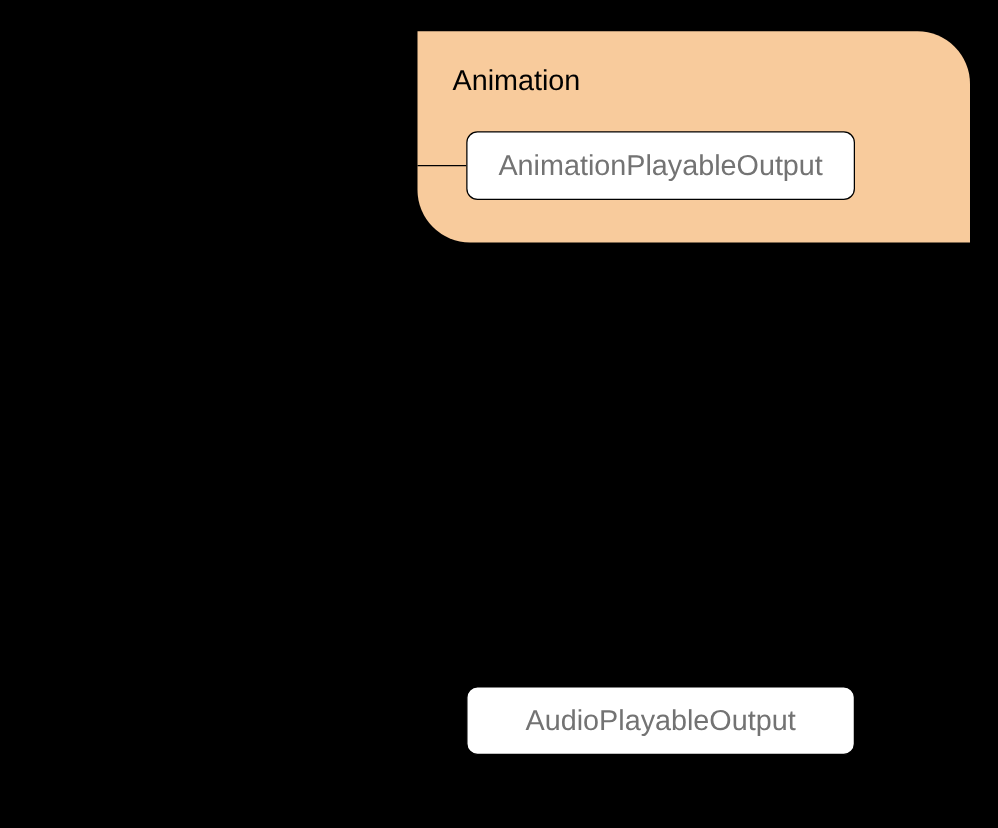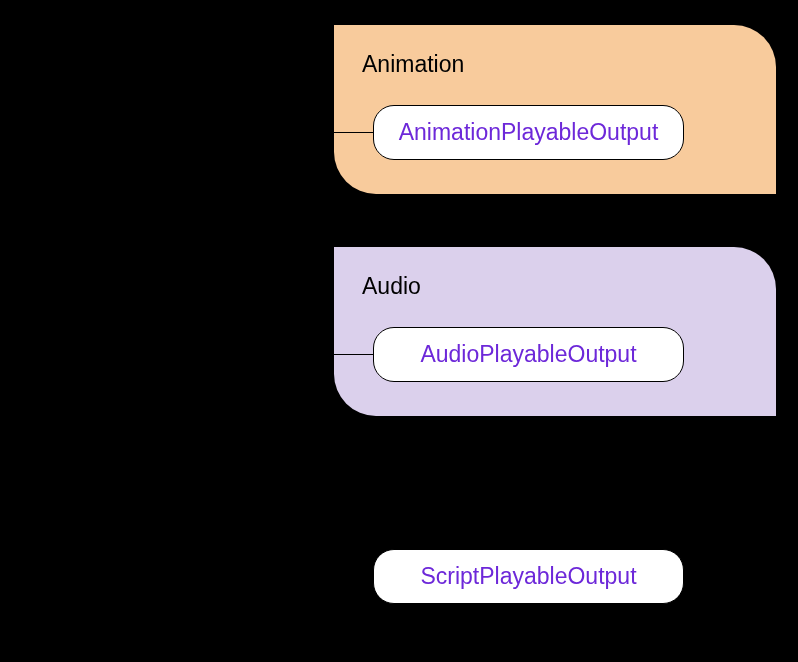--- a/index.html
+++ b/index.html
@@ -36,25 +36,25 @@
     white-space: nowrap;
     letter-spacing: 0px;
   }
 
   
   .node {
     position: absolute;
     box-sizing: border-box;
     background: #ffffff;
     border: 1.4px solid #000000;
-    border-radius: 21px;
+    border-radius: 9px;
     display: flex;
     align-items: center;
     justify-content: center;
-    color: #6d28d9;
+    color: #737373;
     font-size: 23px;
     line-height: 23px;
     white-space: nowrap;
   }
 
   
   .connector {
     position: absolute;
     height: 0;
     border-top: 1.6px solid #000000;
@@ -66,27 +66,21 @@
 <div id="canvas" style="background: rgb(0, 0, 0);">
 
   <div class="group" id="group-animation" style="left: 334px; top: 25px; width: 442px; height: 169px; background: rgb(248, 203, 156);">
     <span class="group-label">Animation</span>
   </div>
   <div class="connector" id="conn-animation" style="left: 334px; top: 132px; width: 39px;"></div>
   <div class="node" id="node-animation" style="left: 373px; top: 105px; width: 311px; height: 55px; background: rgb(255, 255, 255); border-color: rgb(0, 0, 0);">
     <span>AnimationPlayableOutput</span>
   </div>
 
-  <div class="group" id="group-audio" style="left: 334px; top: 247px; width: 442px; height: 169px; background: rgb(219, 208, 236);">
-    <span class="group-label">Audio</span>
-  </div>
   <div class="connector" id="conn-audio" style="left: 334px; top: 354px; width: 39px;"></div>
-  <div class="node" id="node-audio" style="left: 373px; top: 327px; width: 311px; height: 55px; background: rgb(255, 255, 255); border-color: rgb(0, 0, 0);">
-    <span>AudioPlayableOutput</span>
-  </div>
 
   <div class="connector" id="conn-user" style="left: 334px; top: 576px; width: 39px;"></div>
   <div class="node" id="node-user" style="left: 373px; top: 549px; width: 311px; height: 55px; background: rgb(255, 255, 255); border-color: rgb(0, 0, 0);">
-    <span>ScriptPlayableOutput</span>
+    <span>AudioPlayableOutput</span>
   </div>
 
 
 </div>
 
 </body></html>

